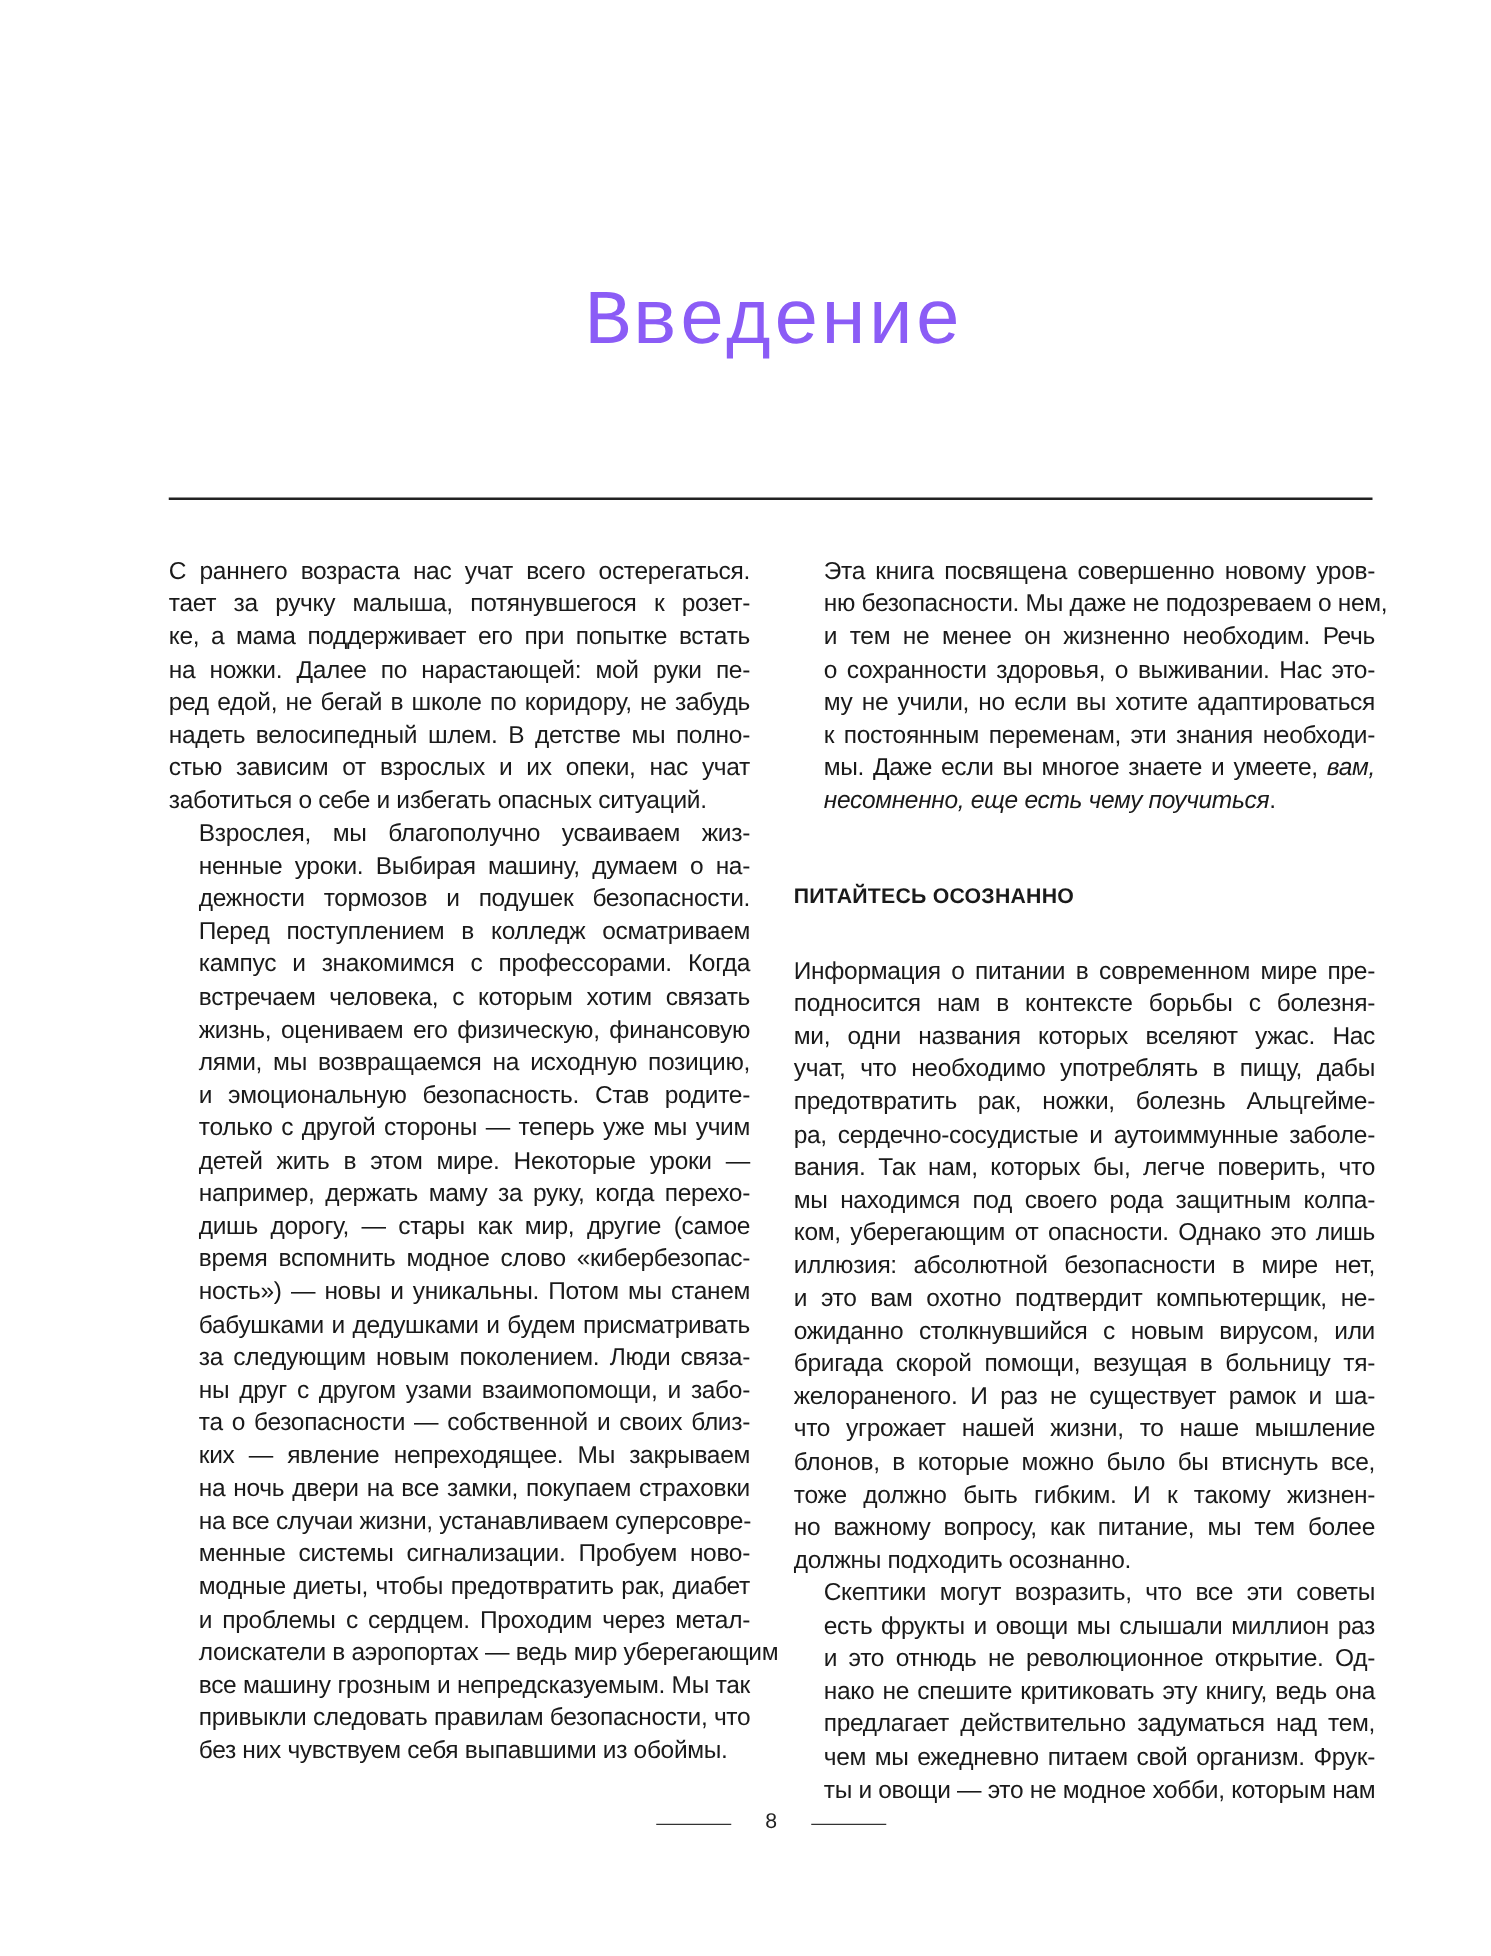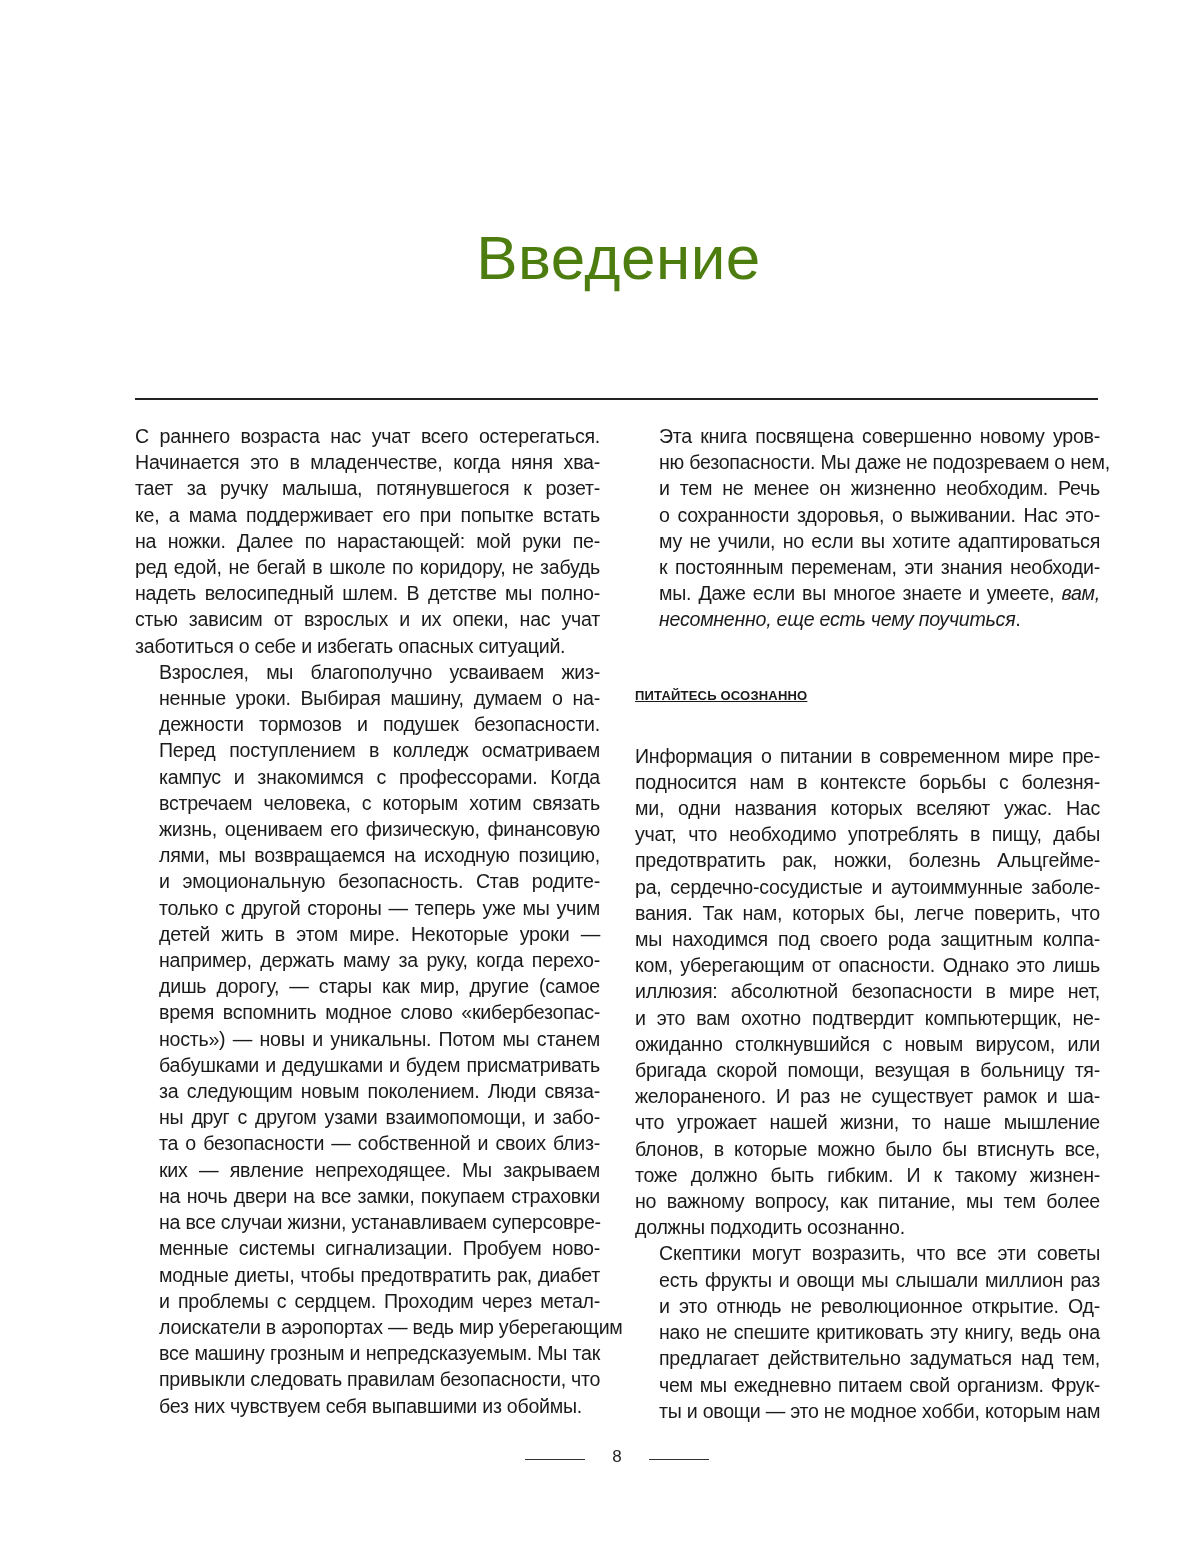--- a/index.html
+++ b/index.html
@@ -3,41 +3,41 @@
   <meta charset="utf-8">
   <style>
     html, body { margin: 0; padding: 0; background: #ffffff; }
     body {
       width: 1193px; height: 1565px; position: relative; overflow: hidden;
       font-family: "Liberation Sans", sans-serif; color: #1a1a1a;
     }
     .title {
       position: absolute; left: 0; width: 1193px; top: 222px;
       text-align: center; font-size: 62px; font-weight: 400;
-      letter-spacing: 0.5px; color: #4d7c0f;
-      padding-left: 44px; box-sizing: border-box;
+      letter-spacing: 0.5px; color: #8b5cf6;
+      padding-left: 44px; box-sizing: border-box; font-family: Liberation Mono, monospace;
     }
     .rule {
       position: absolute; left: 135px; width: 963px; top: 398px;
       height: 0; border-top: 2px solid #222;
     }
     .col {
-      position: absolute; top: 423px; width: 465px;
+      position: absolute; top: 444px; width: 465px;
       font-size: 19.6px; line-height: 26.2px; text-align: justify;
       hyphens: manual; letter-spacing: -0.25px;
     }
     .col.left { left: 135px; }
     .col.right { left: 635px; }
     .col p { margin: 0; }
     .col p.indent { text-indent: 24px; }
     .col .line { display: block; text-align: justify; text-align-last: justify; white-space: nowrap; }
     .col .line.last { text-align-last: left; }
     .heading {
-      font-weight: 700; font-size: 13px; letter-spacing: 0.2px;
-      margin: 50px 0 34px 0; line-height: 26px; text-decoration: underline;
+      font-weight: 700; font-size: 17px; letter-spacing: 0.2px;
+      margin: 50px 0 34px 0; line-height: 26px;
     }
     em { font-style: italic; }
     .footer {
       position: absolute; top: 1446px; left: 0; width: 1193px; height: 30px;
     }
     .footer .dash {
       position: absolute; top: 13px; width: 60px; border-top: 1.5px solid #333;
     }
     .footer .dash.l { left: 525px; }
     .footer .dash.r { left: 649px; }
@@ -48,21 +48,20 @@
   </style>
 </head>
 <body>
 
 <div class="title">Введение</div>
 <div class="rule"></div>
 
 <div class="col left">
   <p>
       <span class="line">С раннего возраста нас учат всего остерегаться.</span>
-      <span class="line">Начинается это в младенчестве, когда няня хва-</span>
       <span class="line">тает за ручку малыша, потянувшегося к розет-</span>
       <span class="line">ке, а мама поддерживает его при попытке встать</span>
       <span class="line">на ножки. Далее по нарастающей: мой руки пе-</span>
       <span class="line">ред едой, не бегай в школе по коридору, не забудь</span>
       <span class="line">надеть велосипедный шлем. В детстве мы полно-</span>
       <span class="line">стью зависим от взрослых и их опеки, нас учат</span>
       <span class="line last">заботиться о себе и избегать опасных ситуаций.</span>
     </p>
   <p class="indent">
       <span class="line">Взрослея, мы благополучно усваиваем жиз-</span>

